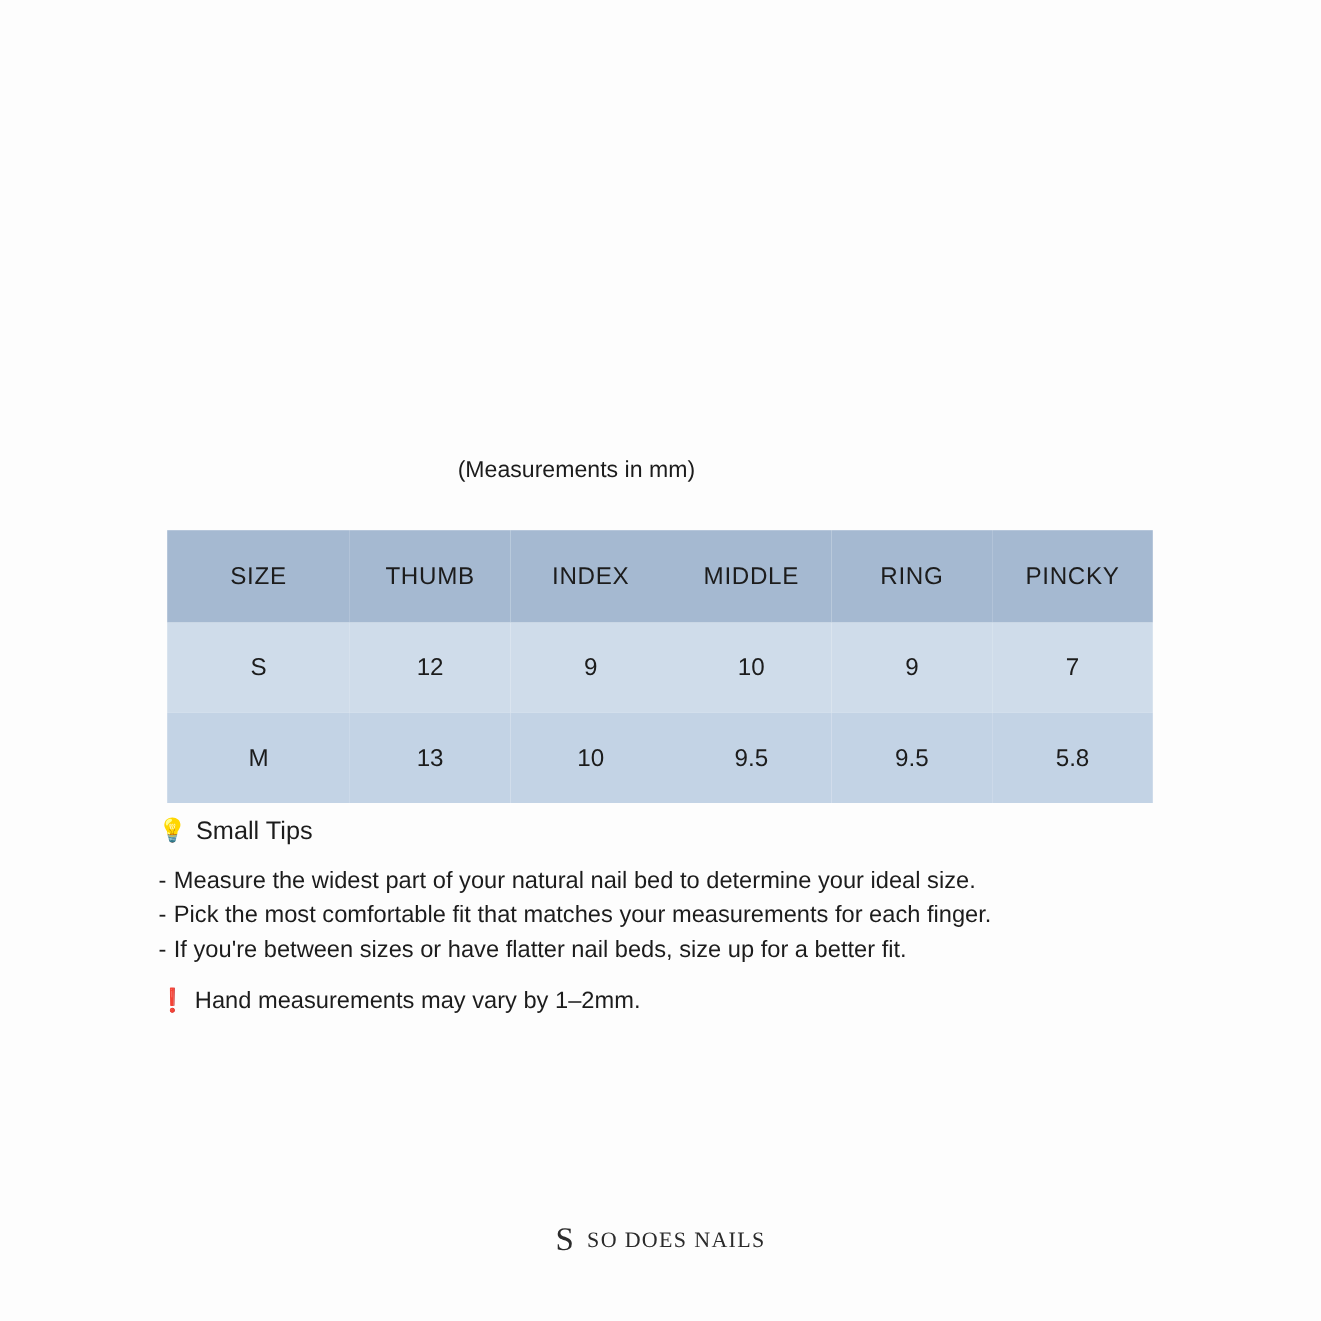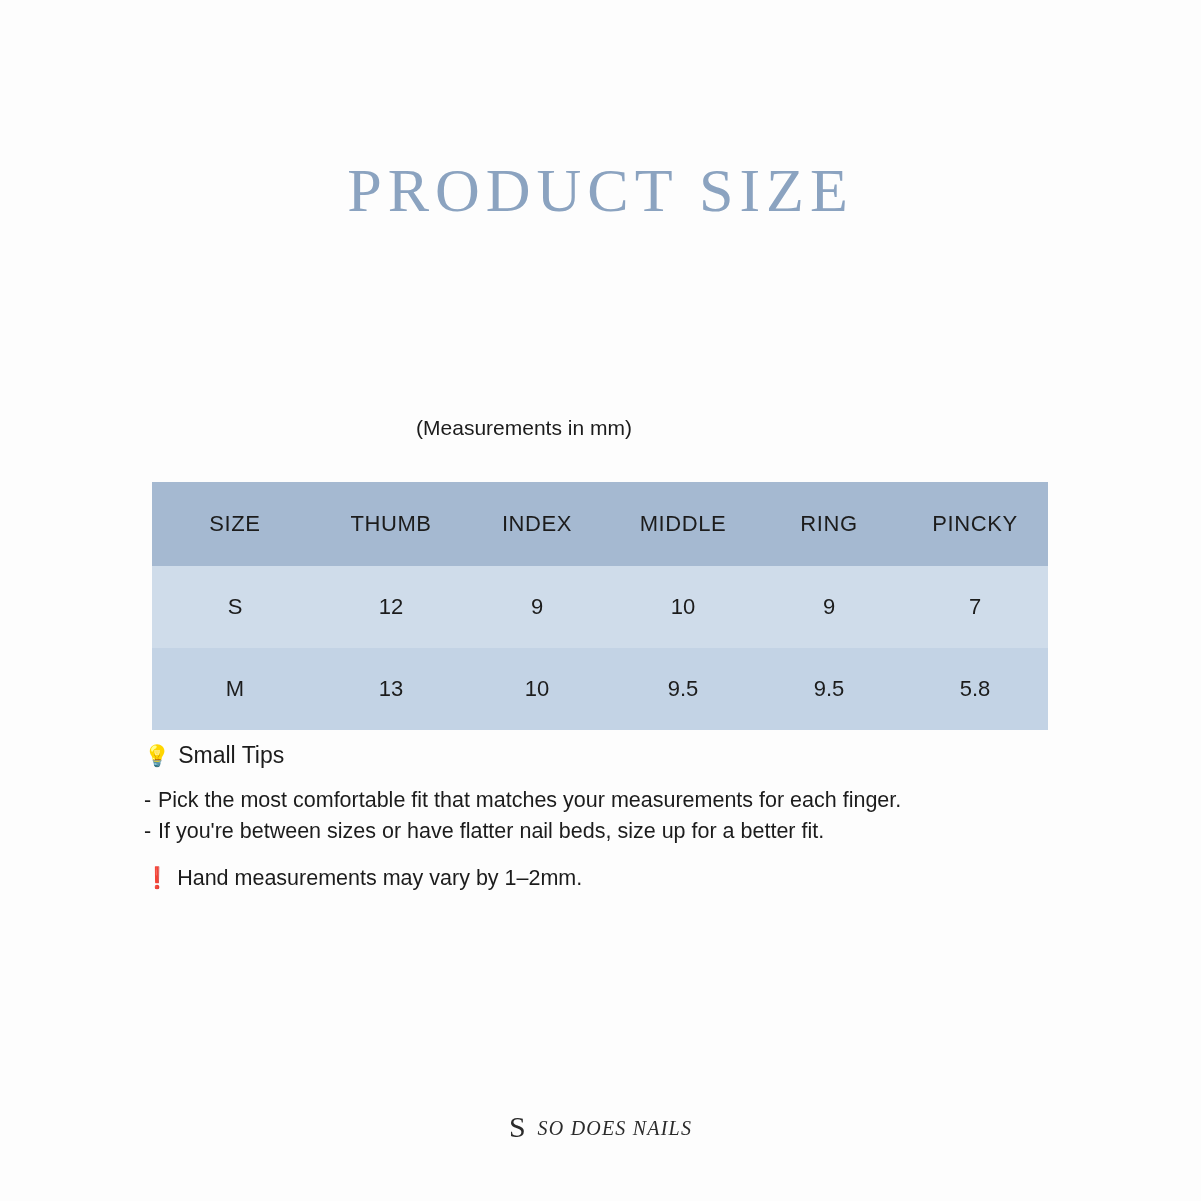--- a/index.html
+++ b/index.html
@@ -141,29 +141,27 @@
     font-size: 30px;
     color: #2b2b2b;
     line-height: 1;
     transform: translateY(-1px);
   }
   .footer .wordmark {
     font-family: "Liberation Serif", serif;
     font-size: 20px;
     letter-spacing: 1.2px;
     color: #2b2b2b;
-    font-style: italic;
   }
 </style>
 </head>
 <body>
 
 <div class="page">
 
-  <div class="title">PRODUCT SIZE</div>
 
   <div class="measure-note">(Measurements in mm)</div>
 
   <table class="size-table">
     <colgroup>
       <col class="col-size">
       <col class="col-thumb">
       <col class="col-index">
       <col class="col-middle">
       <col class="col-ring">
@@ -199,20 +197,23 @@
     </tbody>
   </table>
 
   <div class="tips">
     <div class="tips-heading">
       <span class="bulb">💡</span>
       <span>Small Tips</span>
     </div>
 
     <div class="tip-line">
+      <span class="dash">-</span><span>Measure the widest part of your natural nail bed to determine your ideal size.</span>
+    </div>
+    <div class="tip-line">
       <span class="dash">-</span><span>Pick the most comfortable fit that matches your measurements for each finger.</span>
     </div>
     <div class="tip-line">
       <span class="dash">-</span><span>If you're between sizes or have flatter nail beds, size up for a better fit.</span>
     </div>
 
     <div class="note-line">
       <span class="bang">❗</span>
       <span>Hand measurements may vary by 1–2mm.</span>
     </div>

